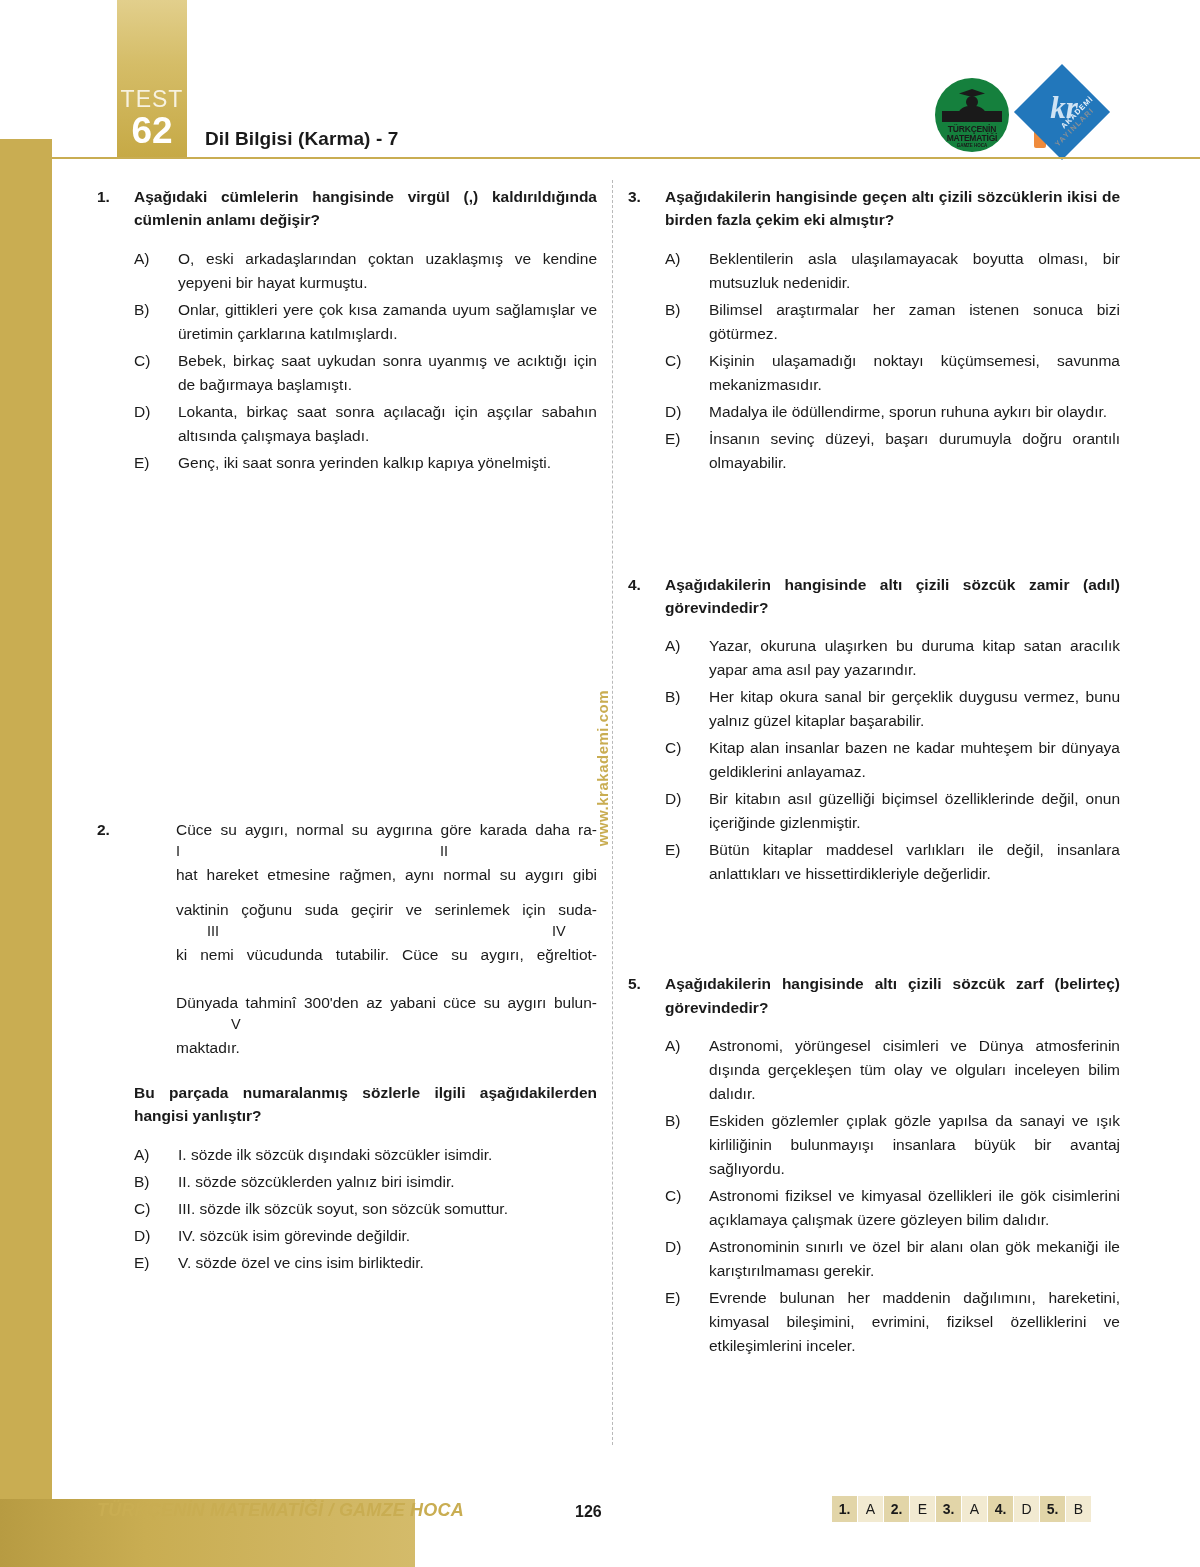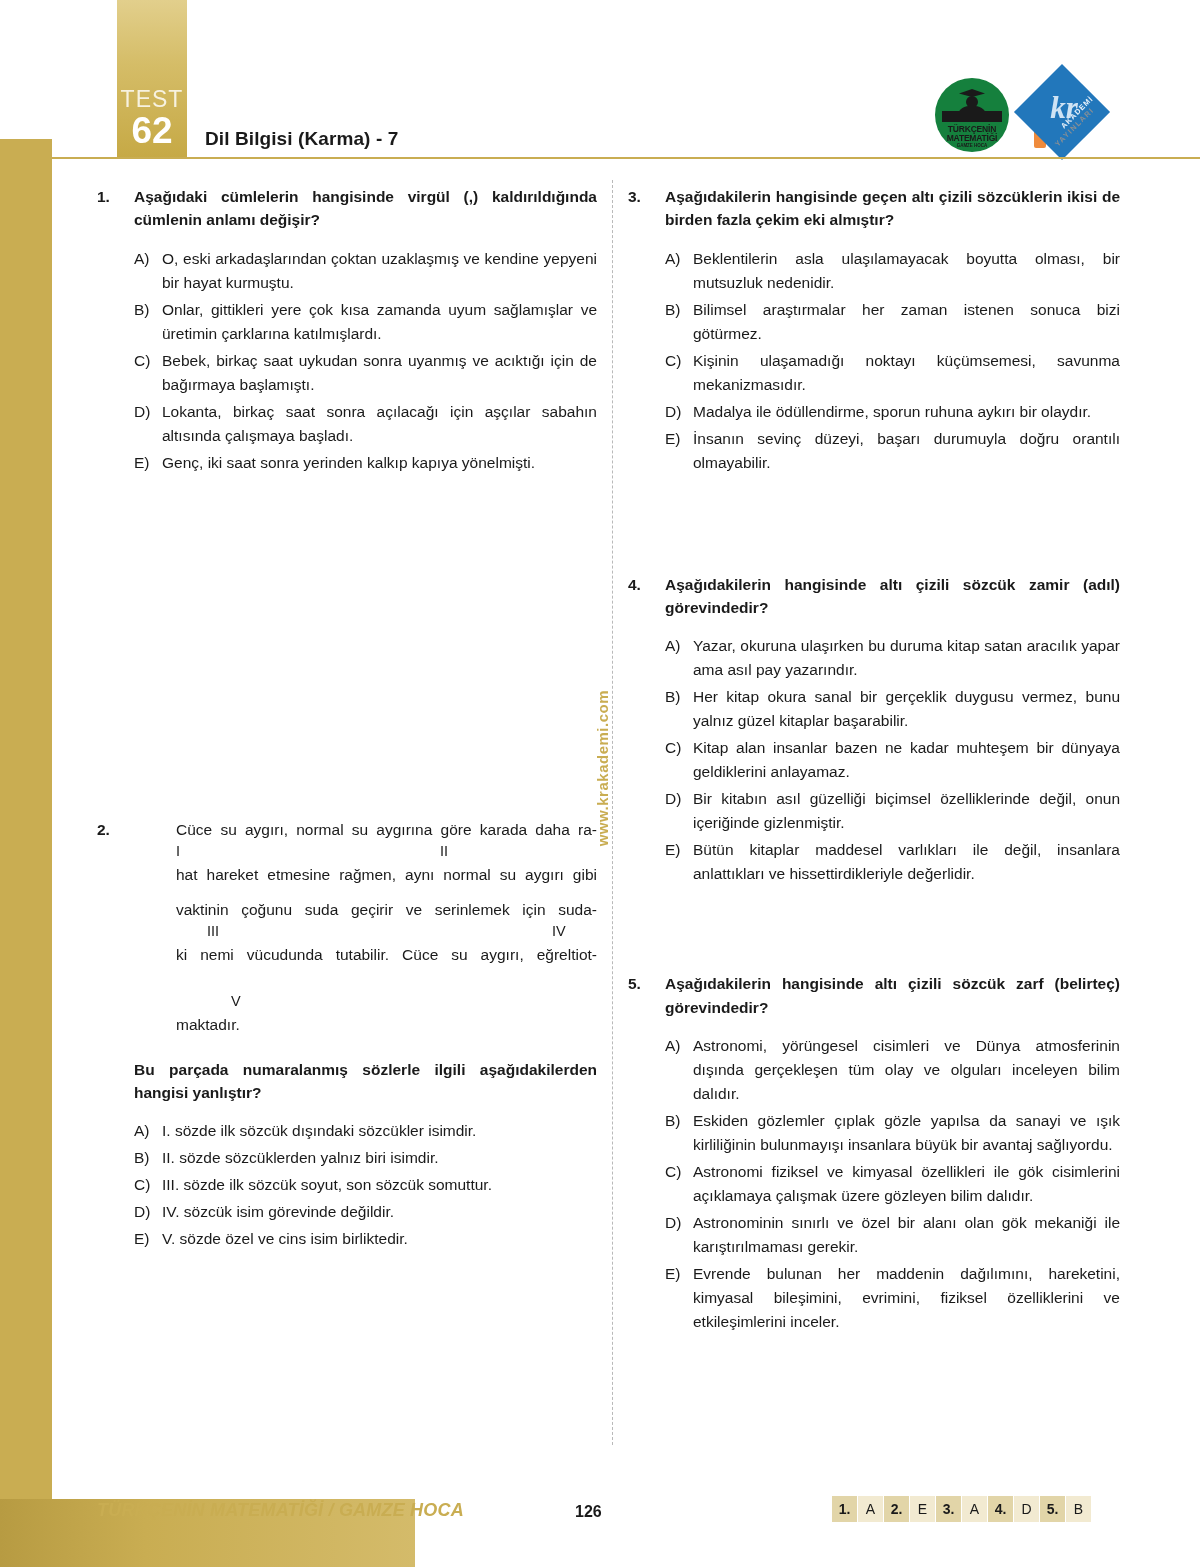--- a/index.html
+++ b/index.html
@@ -182,21 +182,21 @@
 
   .opts { margin-top: 15px; padding-left: 37px; }
   .opt {
     display: flex;
     font-size: 15.5px;
     line-height: 1.55;
     margin-bottom: 3px;
     text-align: justify;
   }
   .opt-letter { width: 28px; flex: 0 0 28px; }
-  .opt-text { flex: 1; text-align: justify; }
+  .opt-text { flex: 1; text-align: justify; margin-left: 16px; }
   .opt-text.nojustify { text-align: left; }
 
   u, .u { text-underline-offset: 2.5px; }
   .p-line {
     display: flex;
     font-size: 15.5px;
     line-height: 1.5;
   }
   .p-text { text-align: justify; margin-left: 42px; }
   .p-text.spread { text-align: justify; text-align-last: justify; }
@@ -324,20 +324,21 @@
         <div class="p-text spread">hat hareket etmesine rağmen, aynı normal su aygırı gibi</div>
         <div class="p-gap"></div>
         <div class="p-text spread"><span class="u">vaktinin çoğunu suda</span><span> geçirir ve serinlemek için </span><span class="u">suda-</span></div>
         <div class="p-roman">
           <span style="left:73px;">III</span>
           <span style="left:418px;">IV</span>
         </div>
         <div class="p-text spread"><span class="u">ki</span><span> nemi vücudunda tutabilir. Cüce su aygırı, eğreltiot-</span></div>
         <div class="p-gap"></div>
         <div class="p-gap"></div>
+        <div class="p-text spread"><span class="u">Dünyada tahminî 300'den</span><span> az yabani cüce su aygırı bulun-</span></div>
         <div class="p-roman">
           <span style="left:97px;">V</span>
         </div>
         <div class="p-text">maktadır.</div>
       </div>
     </div>
 
     <div class="q-sub"><span>Bu parçada numaralanmış sözlerle ilgili aşağıdakilerden hangisi </span><span class="u">yanlıştır?</span></div>
 
     <div class="opts">

